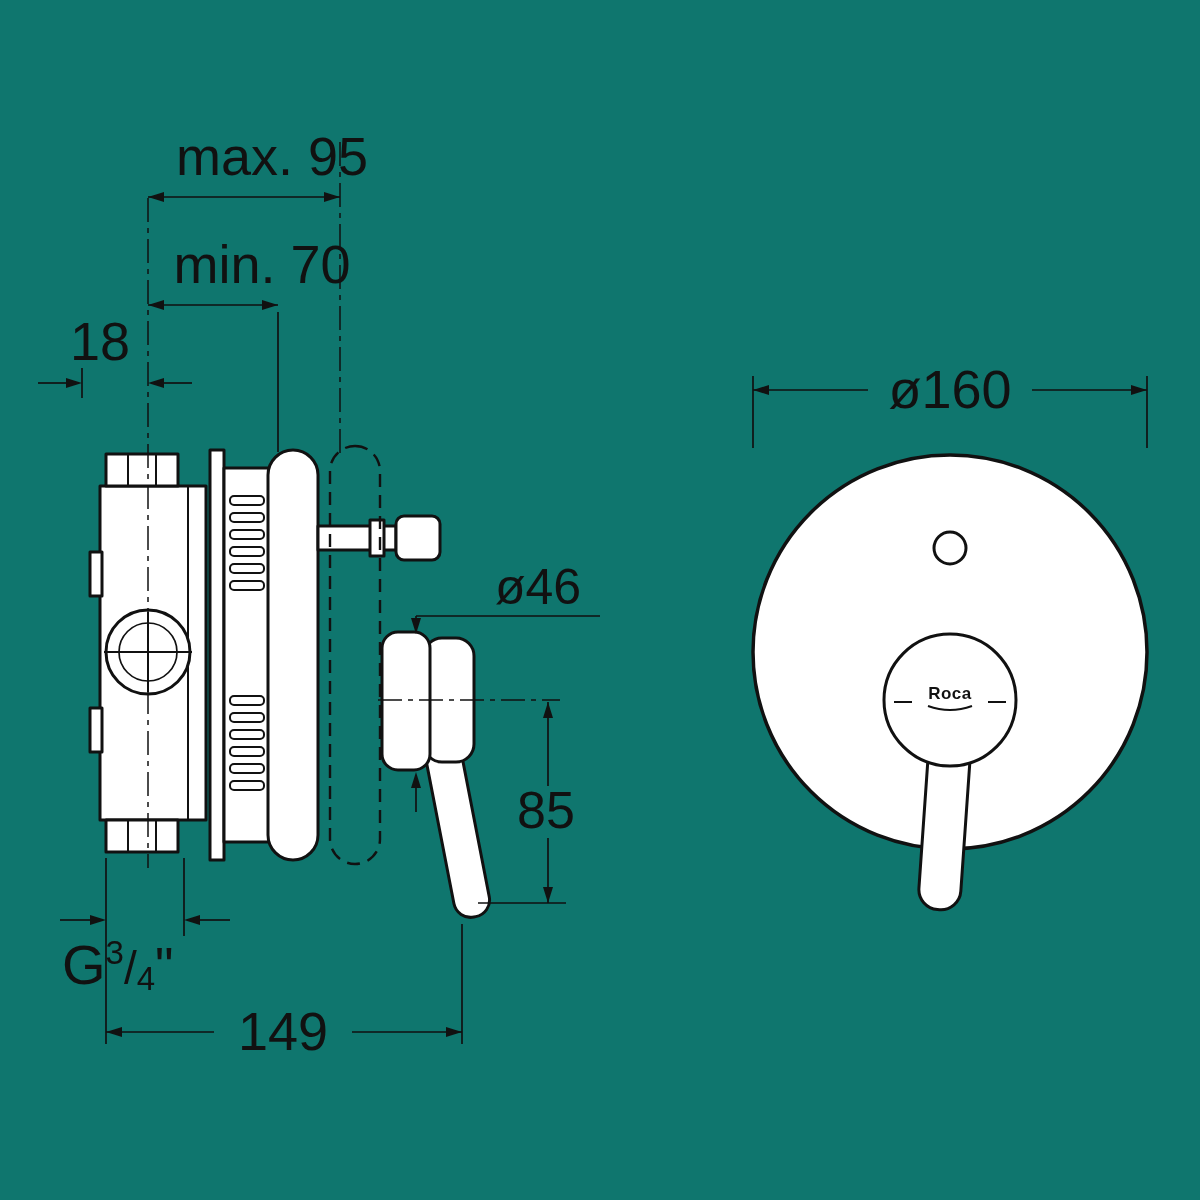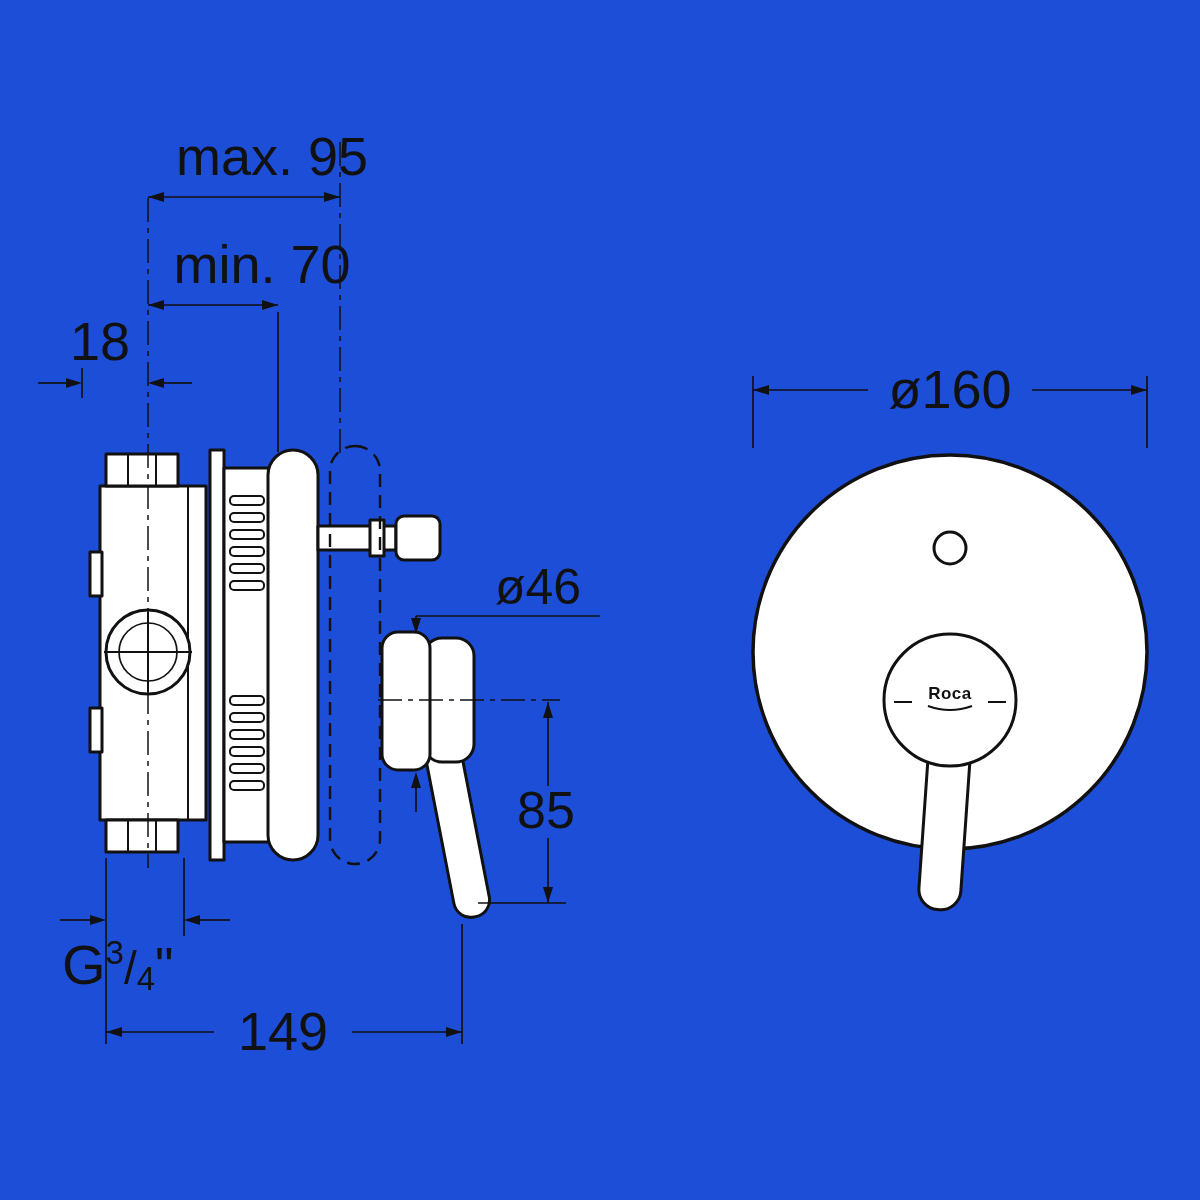--- a/index.html
+++ b/index.html
@@ -1,16 +1,16 @@
 <!DOCTYPE html>
 <html><head>
 <meta charset="utf-8">
 <style>
   html,body{margin:0;padding:0;background:#fff}
-  .wrap{width:1200px;height:1200px;background:#1d4ed8;position:relative;overflow:hidden}
+  .wrap{width:1200px;height:1200px;background:#0f766e;position:relative;overflow:hidden}
   svg{display:block}
   .f3{stroke:#111;stroke-width:3;fill:#fff;stroke-linejoin:round}
   .f35{stroke:#111;stroke-width:3.5;fill:#fff;stroke-linejoin:round}
   .s3{stroke:#111;stroke-width:3;fill:none;stroke-linecap:round;stroke-linejoin:round}
   .t2{stroke:#111;stroke-width:2;fill:none}
   .thin{stroke:#111;stroke-width:1.7;fill:none}
   .dashn{stroke:#111;stroke-width:2.4;fill:none;stroke-dasharray:13 8}
   .cl{stroke:#111;stroke-width:1.5;fill:none;stroke-dasharray:24 6 5 6}
   .arr{fill:#111;stroke:none}
   .dim{font-family:"Liberation Sans","DejaVu Sans",sans-serif;fill:#111}

